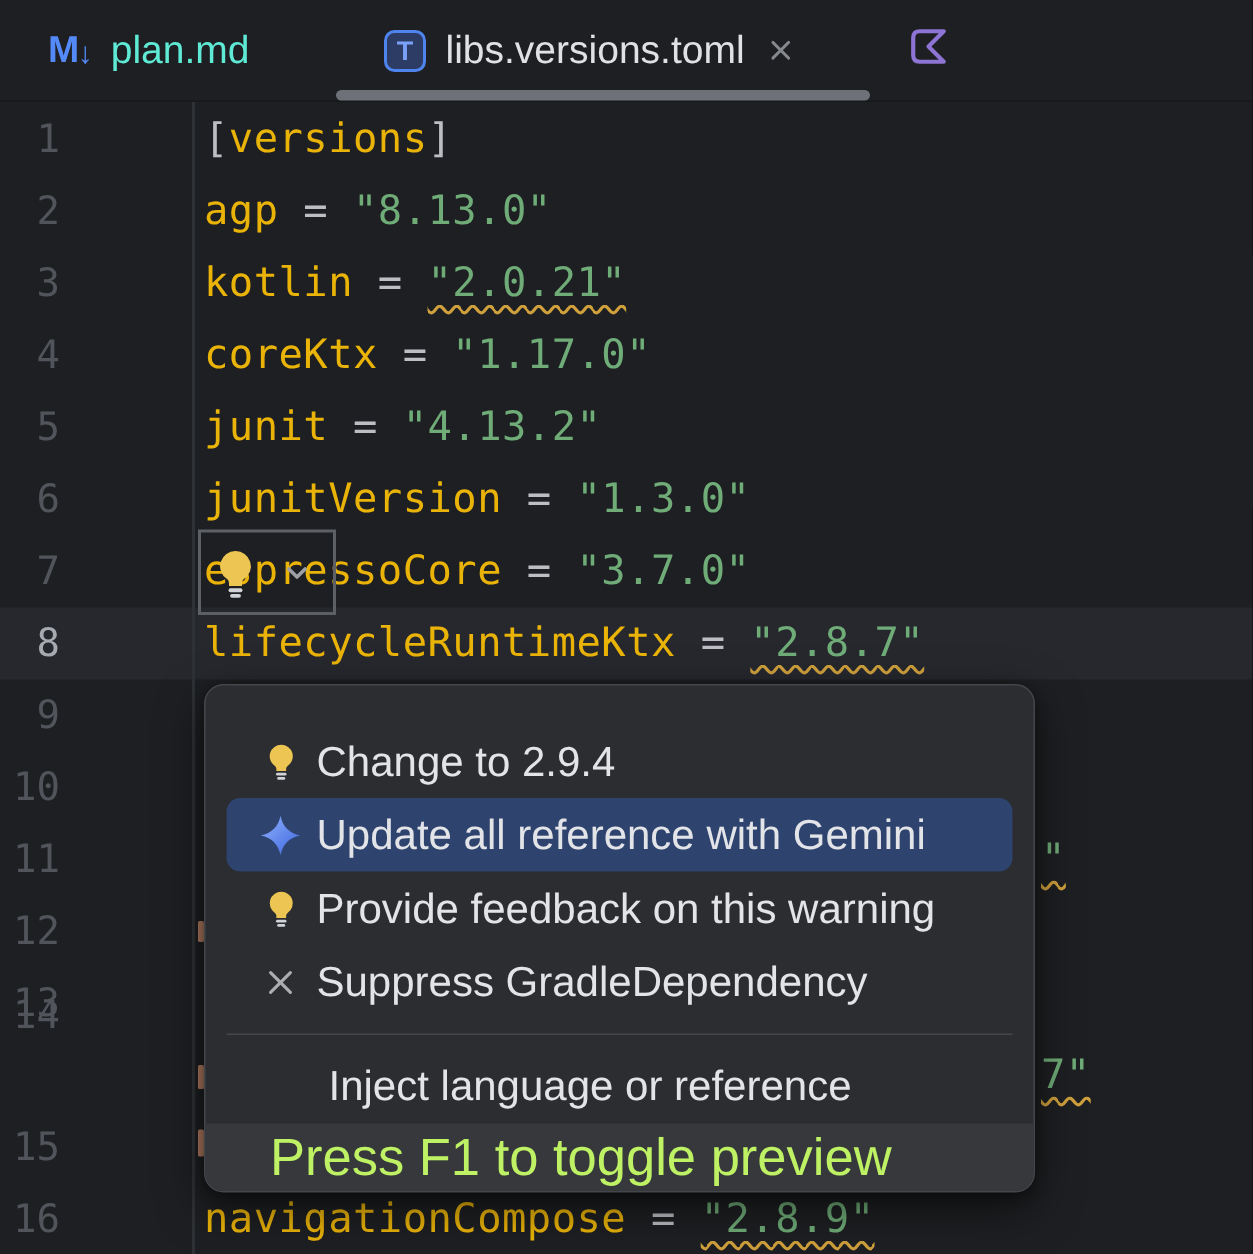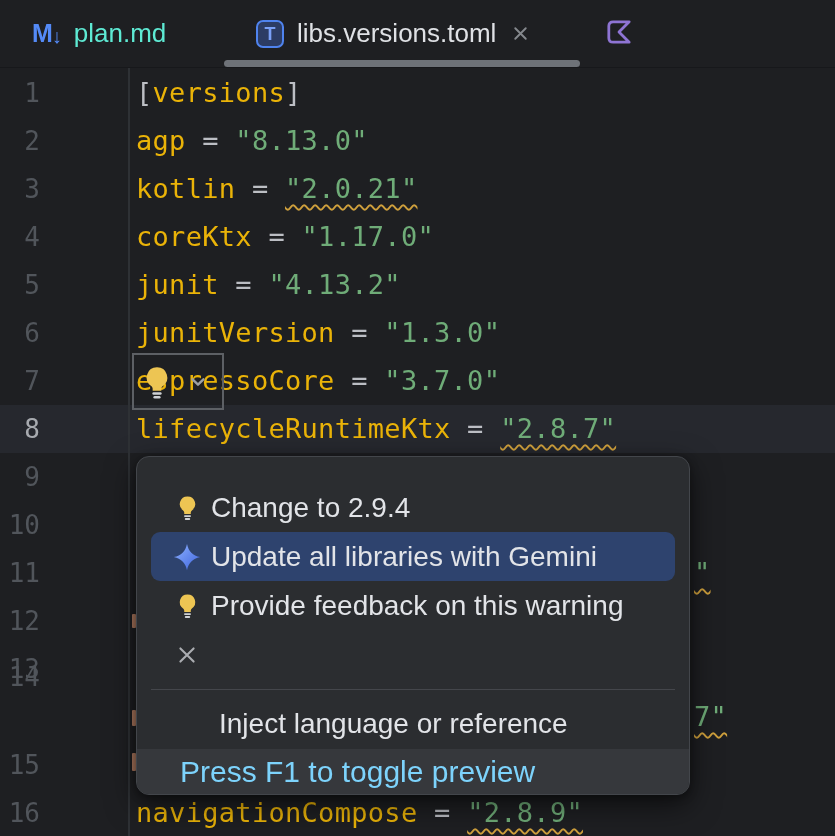--- a/index.html
+++ b/index.html
@@ -47,21 +47,21 @@
     box-shadow:0 10px 30px rgba(0,0,0,.55),0 2px 8px rgba(0,0,0,.35);box-sizing:border-box;overflow:hidden;}
   #menu{padding-top:26px;}
   .menu-item{height:49px;margin:0 14px;padding-left:20px;display:flex;align-items:center;border-radius:9px;}
   .menu-item.selected{background:#2E436E;}
   .mi-icon{width:32px;display:flex;justify-content:center;align-items:center;flex:0 0 auto;}
   .mi-label{margin-left:8px;font-size:28px;color:#E2E4E8;white-space:nowrap;}
   .menu-item.noicon{padding-left:60px;}
   .menu-sep{border-top:1px solid #44464B;margin:10px 14px 9px 14px;}
   #popup-footer{position:absolute;left:0;right:0;bottom:0;height:45px;background:#36383C;
     display:flex;align-items:center;padding-left:43px;border-radius:0 0 12px 12px;}
-  #popup-footer span{font-size:30px;color:#7dd3fc;}
+  #popup-footer span{font-size:35px;color:#bef264;}
 </style>
 </head>
 <body>
 
 <div id="stage">
 
   <div id="tabbar">
     <div class="tab" style="left:0;padding-left:32px;">
       <span class="md-icon">
           <span class="md-m">M</span>
@@ -159,38 +159,39 @@
             <svg width="30" height="30" viewBox="0 0 32 32">
               <defs>
                 <linearGradient id="gg" x1="0" y1="0" x2="1" y2="1">
                   <stop offset="0" stop-color="#8FB3FF"></stop>
                   <stop offset="1" stop-color="#3D63DD"></stop>
                 </linearGradient>
               </defs>
               <path d="M16 2C17.6 9.8 22.2 14.4 30 16 22.2 17.6 17.6 22.2 16 30 14.4 22.2 9.8 17.6 2 16 9.8 14.4 14.4 9.8 16 2Z" fill="url(#gg)"></path>
             </svg>
           </span>
-          <span class="mi-label">Update all libraries with Gemini</span>
+          <span class="mi-label">Update all reference with Gemini</span>
         </div>
         <div class="menu-item">
           <span class="mi-icon">
             <svg width="27" height="27" viewBox="0 0 24 24">
               <path fill="#EDC553" d="M12 2.2a6.8 6.8 0 0 0-3.9 12.4c.6.45 1 1.1 1 1.9v1.3h5.8v-1.3c0-.8.4-1.45 1-1.9A6.8 6.8 0 0 0 12 2.2Z"></path>
               <rect x="8.9" y="18.8" width="6.2" height="1.7" rx=".85" fill="#CFD2D6"></rect>
               <rect x="9.6" y="21.3" width="4.8" height="1.7" rx=".85" fill="#CFD2D6"></rect>
             </svg>
           </span>
           <span class="mi-label">Provide feedback on this warning</span>
         </div>
         <div class="menu-item">
           <span class="mi-icon">
             <svg width="22" height="22" viewBox="0 0 20 20">
               <path d="M4 4 L16 16 M16 4 L4 16" stroke="#ABADB1" stroke-width="1.9" stroke-linecap="round"></path>
             </svg>
           </span>
+          <span class="mi-label">Suppress GradleDependency</span>
         </div>
         <div class="menu-sep"></div>
         <div class="menu-item noicon">
           <span class="mi-label">Inject language or reference</span>
         </div>
       </div>
     <div id="popup-footer">
       <span>Press F1 to toggle preview</span>
     </div>
   </div>

